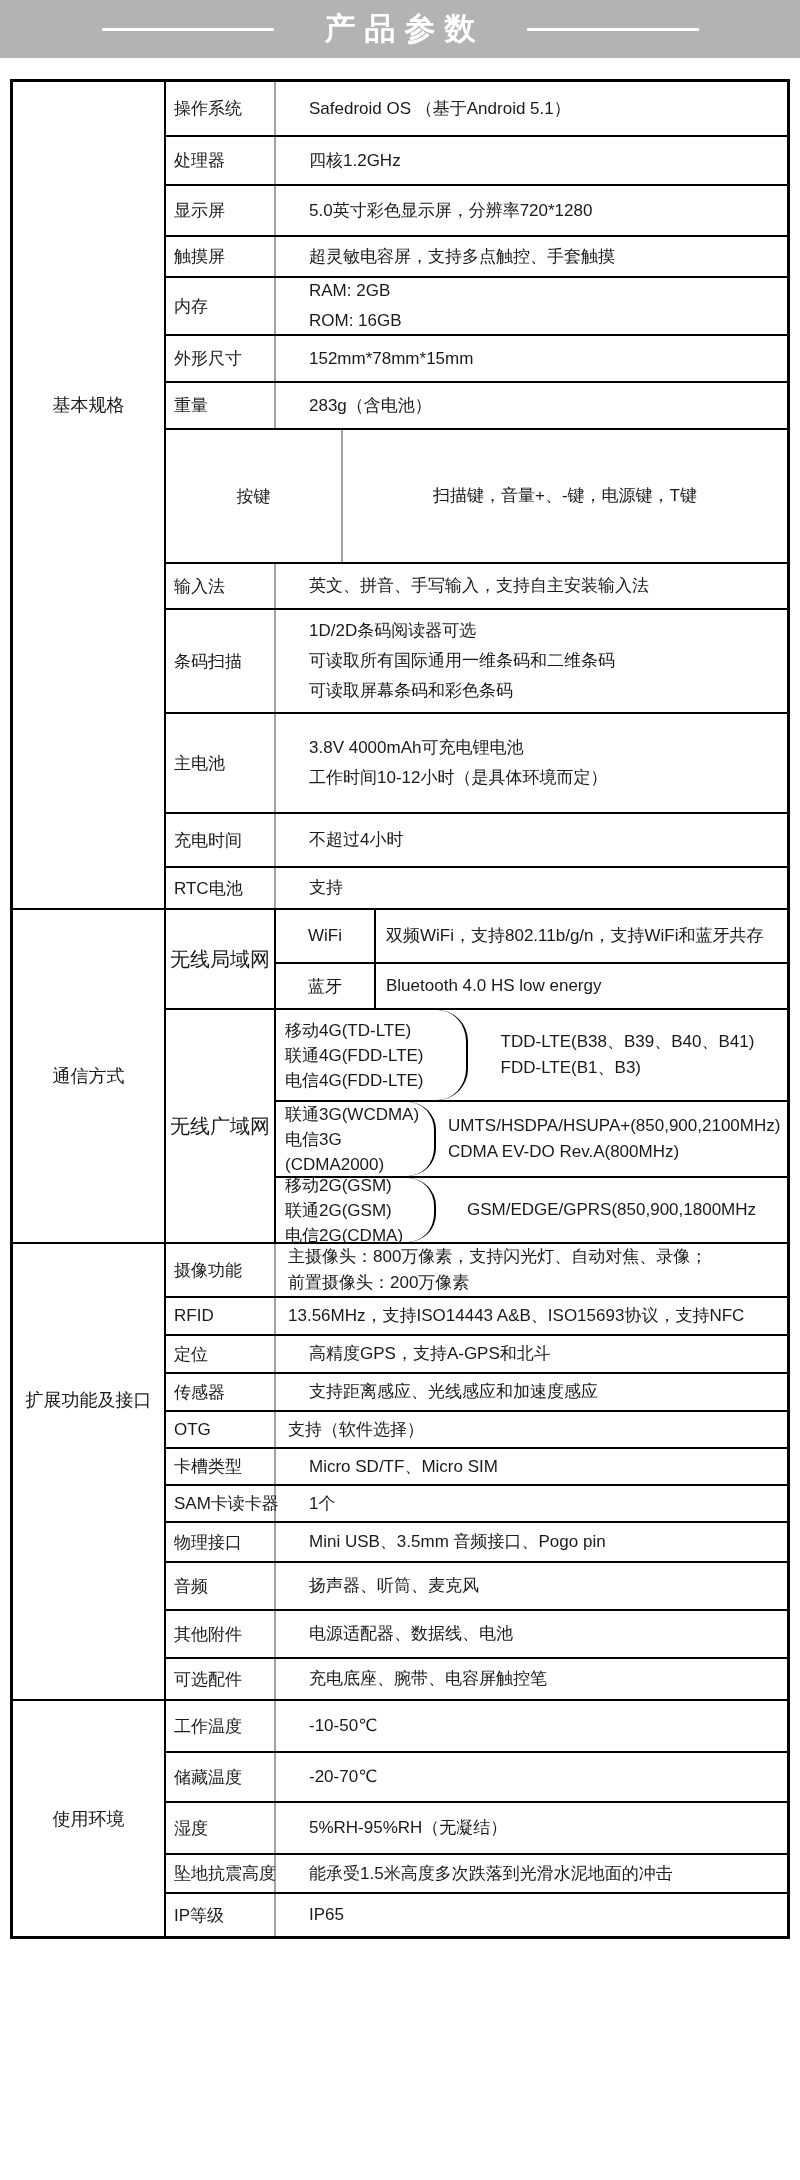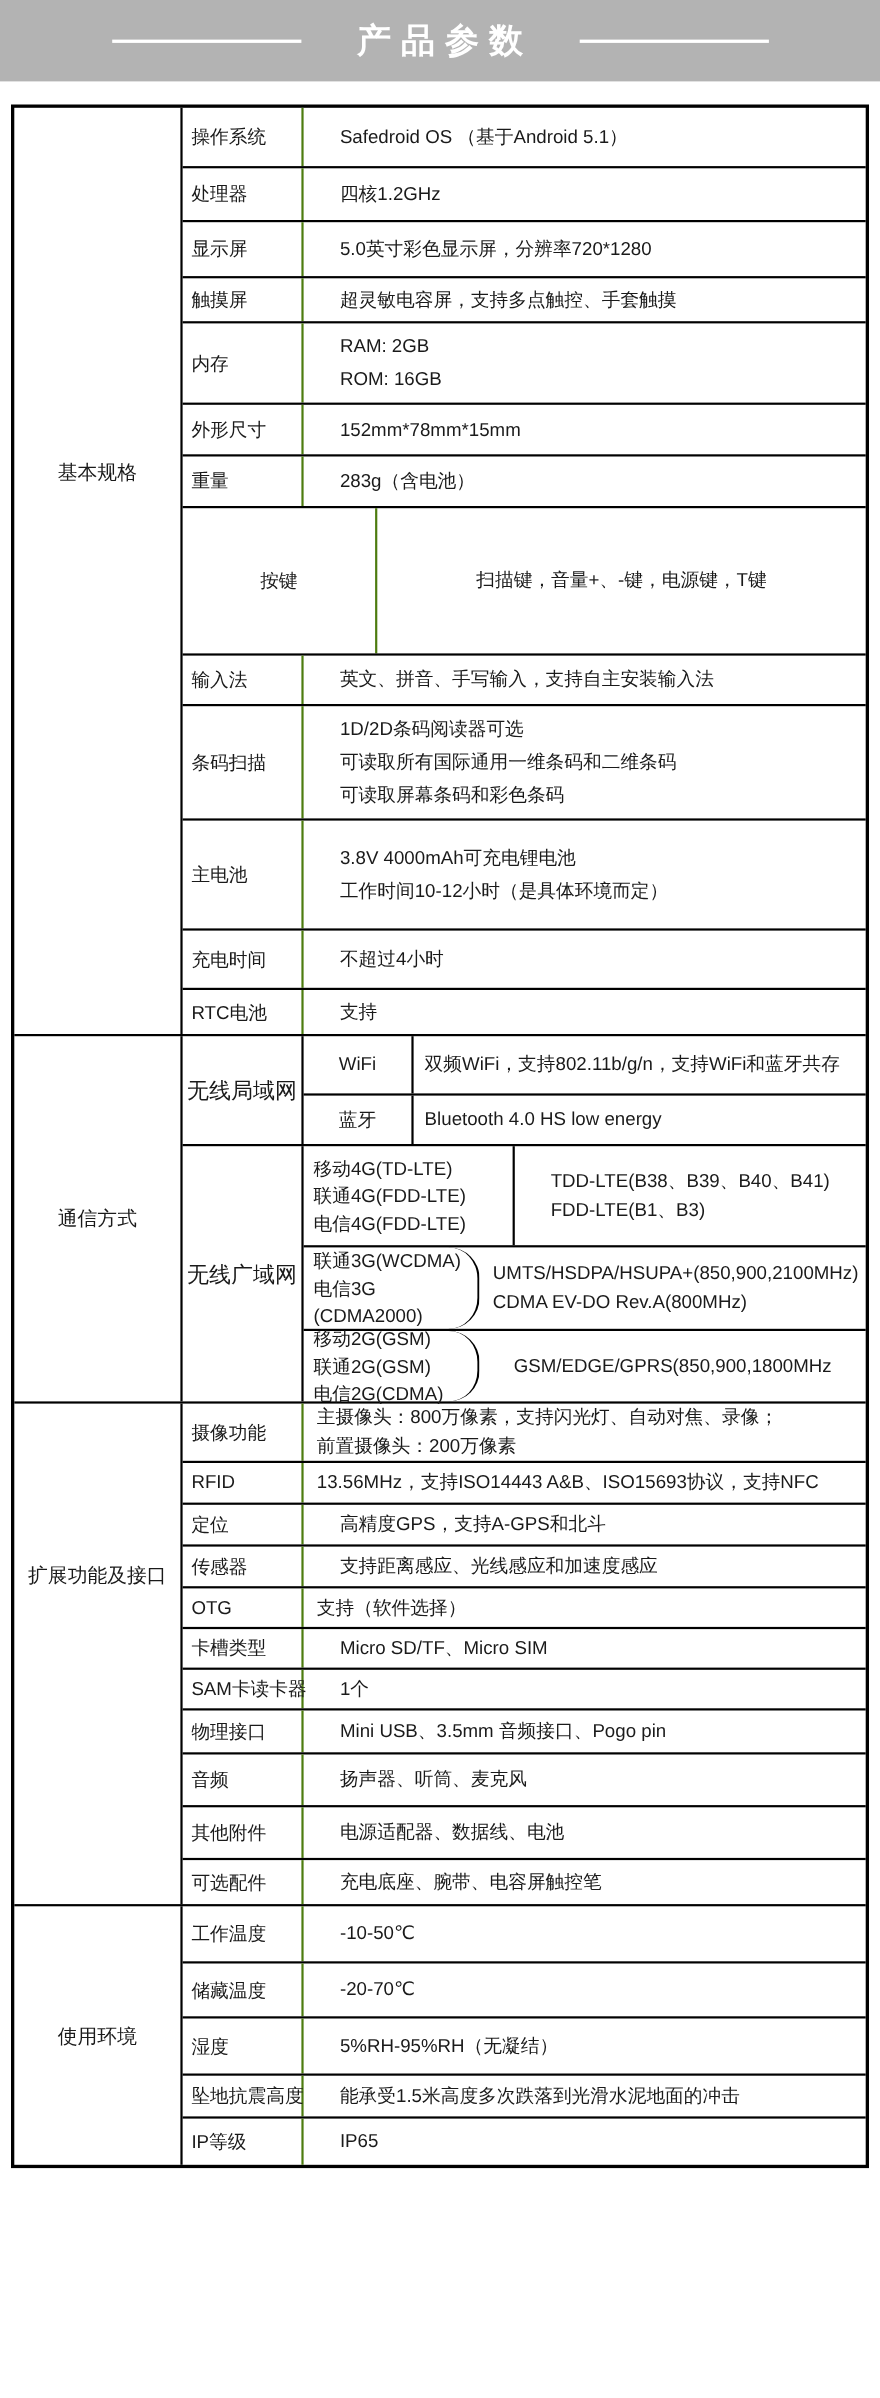--- a/index.html
+++ b/index.html
@@ -3,21 +3,21 @@
 <meta charset="utf-8">
 <style>
   html,body{margin:0;padding:0;}
   body{
     width:800px;height:2180px;background:#ffffff;
     font-family:"Liberation Sans","DejaVu Sans",sans-serif;
     color:#1a1a1a;-webkit-font-smoothing:antialiased;
   }
   
   .hdr{
-    height:74px;background:#b3b3b3;
+    height:58px;background:#b3b3b3;
     display:flex;align-items:center;justify-content:center;gap:42px;
   }
   .hdr .rule{width:172px;height:3px;background:#ffffff;}
   .hdr .title{
     color:#ffffff;font-size:31px;font-weight:bold;
     letter-spacing:9px;text-indent:9px;white-space:nowrap;
   }
   
   .tbl{
     width:780px;margin:21px auto 0 auto;
@@ -29,21 +29,21 @@
     width:153px;flex:0 0 153px;border-right:2px solid #000;box-sizing:border-box;
     display:flex;align-items:center;justify-content:center;
     font-size:18px;text-align:center;
   }
   .sec-col .shift-90{position:relative;top:-90px;}
   .sec-col .shift-72{position:relative;top:-72px;}
   .sec-body{flex:1;display:flex;flex-direction:column;min-width:0;}
   .row{display:flex;box-sizing:border-box;min-width:0;}
   .row + .row{border-top:2px solid #000;}
   .lbl{
-    width:110px;flex:0 0 110px;border-right:2px solid #4d7c0f;box-sizing:border-box;
+    width:110px;flex:0 0 110px;border-right:2px solid #a3a3a3;box-sizing:border-box;
     display:flex;align-items:center;padding-left:8px;
     font-size:17px;white-space:nowrap;
   }
   .lbl-wide{
     width:177px;flex:0 0 177px;justify-content:center;padding-left:0;
   }
   .val{
     flex:1;min-width:0;display:flex;flex-direction:column;justify-content:center;
     padding-left:33px;font-size:17px;line-height:30px;white-space:nowrap;
   }
@@ -63,21 +63,21 @@
   .sub-lbl{
     width:100px;flex:0 0 100px;border-right:2px solid #000;box-sizing:border-box;
     display:flex;align-items:center;justify-content:center;
     font-size:17px;white-space:nowrap;
   }
   .stack{
     border-right:2px solid #000;box-sizing:border-box;
     display:flex;flex-direction:column;justify-content:center;
     padding-left:9px;font-size:17px;line-height:25px;white-space:nowrap;
   }
-  .stack.w192{width:192px;flex:0 0 192px;}
+  .stack.w192{width:192px;flex:0 0 192px;border-radius:31px;}
   .stack.w160{width:160px;flex:0 0 160px;border-radius:28px;}
   .blk{text-align:left;}
 </style>
 </head>
 <body>
 
 <div class="hdr">
   <div class="rule"></div>
   <div class="title">产品参数</div>
   <div class="rule"></div>
@@ -99,21 +99,21 @@
         <div class="val">四核1.2GHz</div>
       </div>
       <div class="row" style="height:51px">
         <div class="lbl">显示屏</div>
         <div class="val">5.0英寸彩色显示屏，分辨率720*1280</div>
       </div>
       <div class="row" style="height:41px">
         <div class="lbl">触摸屏</div>
         <div class="val">超灵敏电容屏，支持多点触控、手套触摸</div>
       </div>
-      <div class="row" style="height:74px">
+      <div class="row" style="height:58px">
         <div class="lbl">内存</div>
         <div class="val">
           <div>RAM: 2GB</div>
           <div>ROM: 16GB</div>
         </div>
       </div>
       <div class="row" style="height:47px">
         <div class="lbl">外形尺寸</div>
         <div class="val">152mm*78mm*15mm</div>
       </div>

